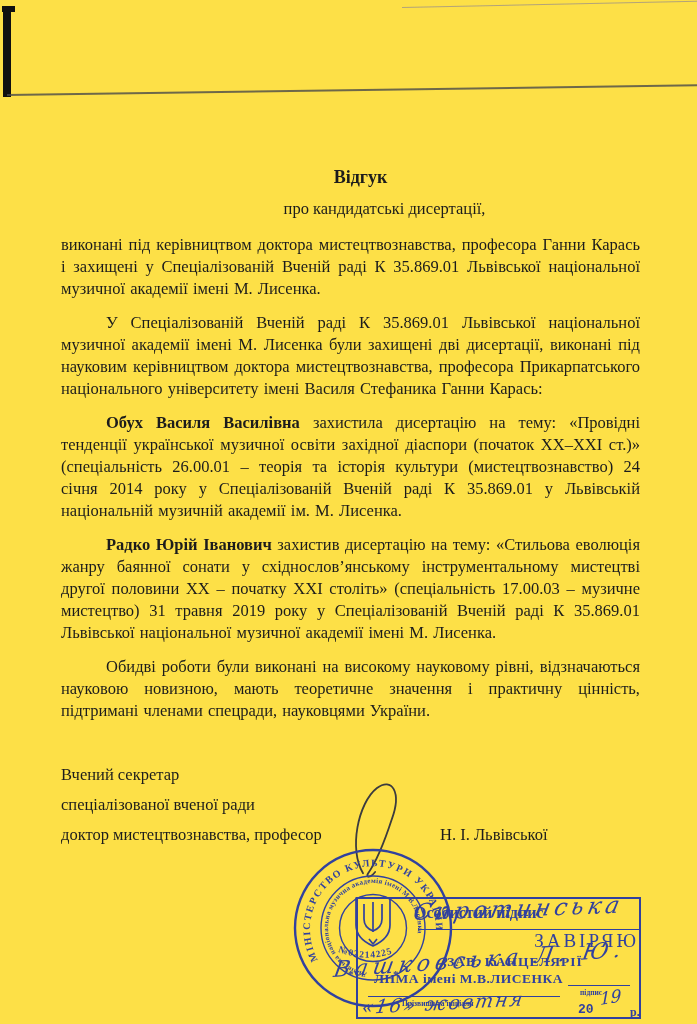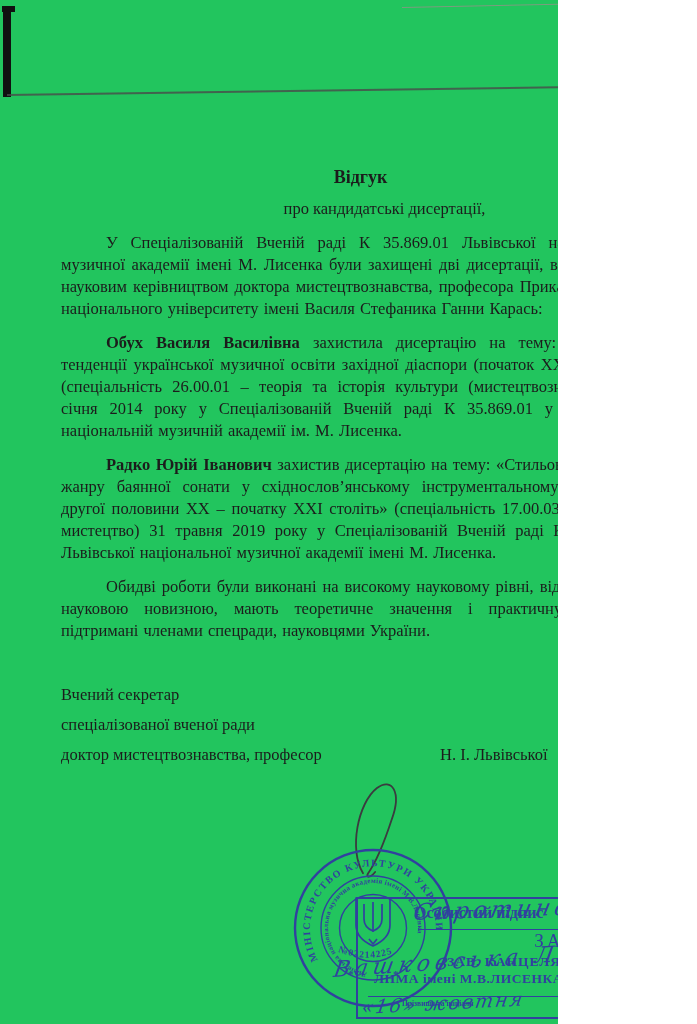--- a/index.html
+++ b/index.html
@@ -1,18 +1,18 @@
 <!DOCTYPE html>
 <html><head>
 <meta charset="utf-8">
 <style>
   html,body { margin:0; padding:0; background:#ffffff; }
   .page {
-    position:relative; width:558px; height:1024px; overflow:hidden;
-    background:#22c55e; color:#1c1c1c;
+    position:relative; width:697px; height:1024px; overflow:hidden;
+    background:#fde047; color:#1c1c1c;
     font-family:"Liberation Serif","DejaVu Serif",serif;
   }
 
   
   .edge-bar { position:absolute; left:3px; top:9px; width:8px; height:88px; background:#101010; }
   .edge-bar::before { content:""; position:absolute; left:-1px; top:-3px; width:13px; height:6px; background:#101010; }
   .scan-line-a { position:absolute; left:7px; top:94px; width:692px; height:2px; background:#4a4a4a;
                  transform:rotate(-0.8deg); transform-origin:left center; opacity:.8; }
   .scan-line-b { position:absolute; left:402px; top:7px; width:300px; height:1px; background:#9a8f8a;
                  transform:rotate(-1.2deg); transform-origin:left center; opacity:.75; }
@@ -66,20 +66,21 @@
 <div class="page">
 
   <div class="edge-bar"></div>
   <div class="scan-line-a"></div>
   <div class="scan-line-b"></div>
 
   <div class="doc">
     <p class="doc-title">Відгук</p>
     <p class="doc-subtitle">про кандидатські дисертації,</p>
 
+    <p class="body first">виконані під керівництвом доктора мистецтвознавства, професора Ганни Карась і захищені у Спеціалізованій Вченій раді К 35.869.01 Львівської національної музичної академії імені М. Лисенка.</p>
     <p class="body ind">У Спеціалізованій Вченій раді К 35.869.01 Львівської національної музичної академії імені М. Лисенка були захищені дві дисертації, виконані під науковим керівництвом доктора мистецтвознавства, професора Прикарпатського національного університету імені Василя Стефаника Ганни Карась:</p>
 
     <p class="body ind"><b>Обух Василя Василівна</b> <span>захистила дисертацію на тему: «Провідні тенденції української музичної освіти західної діаспори (початок XX–XXI ст.)» (спеціальність 26.00.01 – теорія та історія культури (мистецтвознавство) 24 січня 2014 року у Спеціалізованій Вченій раді К 35.869.01 у Львівській національній музичній академії ім. М. Лисенка.</span></p>
 
     <p class="body ind"><b>Радко Юрій Іванович</b> <span>захистив дисертацію на тему: «Стильова еволюція жанру баянної сонати у східнослов’янському інструментальному мистецтві другої половини XX – початку XXI століть» (спеціальність 17.00.03 – музичне мистецтво) 31 травня 2019 року у Спеціалізованій Вченій раді К 35.869.01 Львівської національної музичної академії імені М. Лисенка.</span></p>
 
     <p class="body ind">Обидві роботи були виконані на високому науковому рівні, відзначаються науковою новизною, мають теоретичне значення і практичну цінність, підтримані членами спецради, науковцями України.</p>
 
     <div class="sig">
       <p class="sig-line">Вчений секретар</p>

